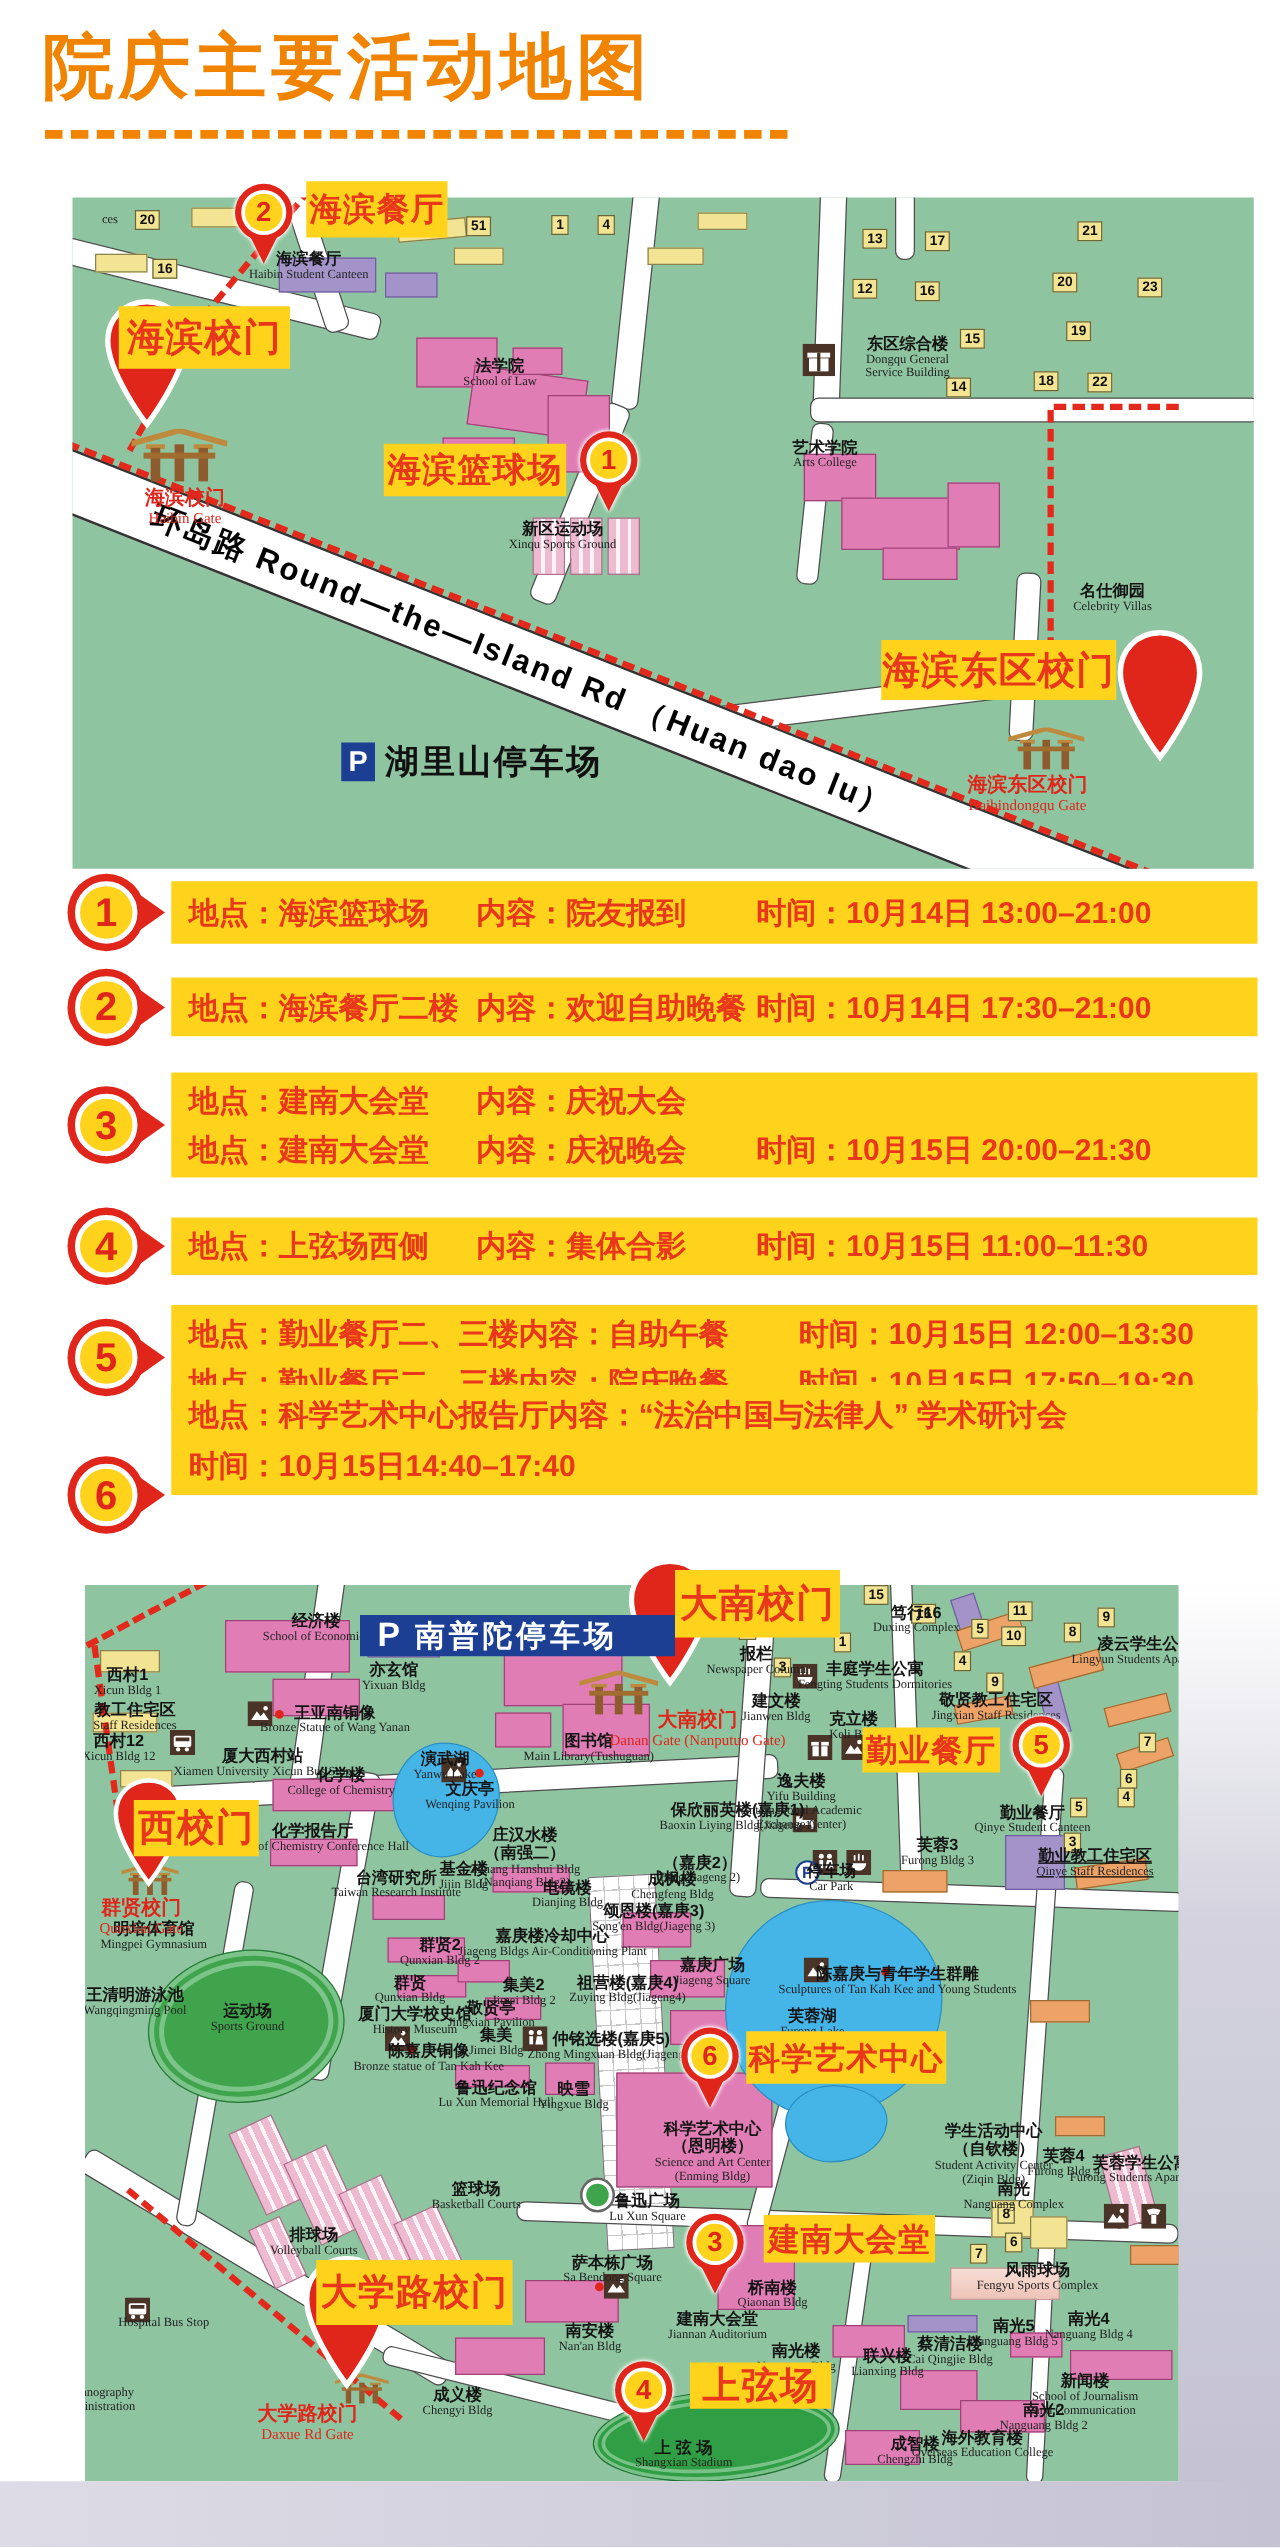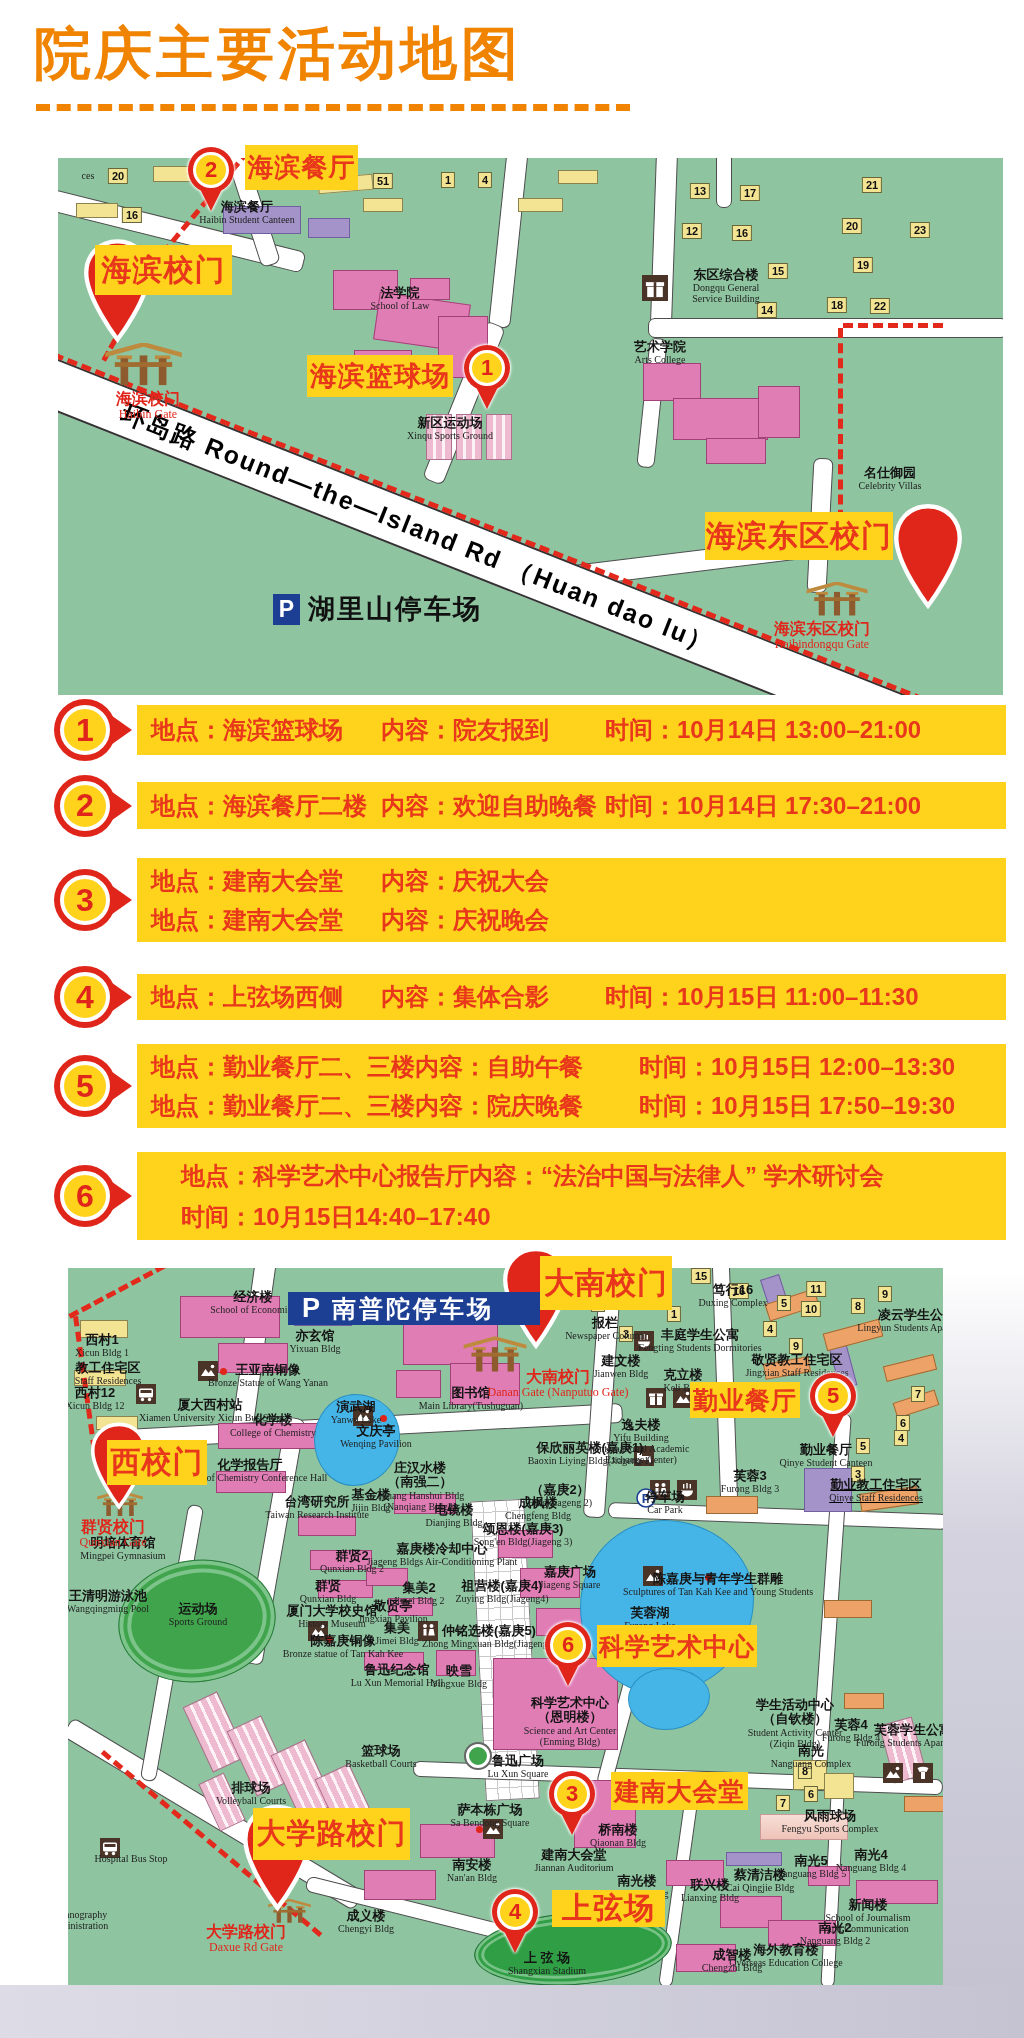--- a/index.html
+++ b/index.html
@@ -131,21 +131,21 @@
           <div class="en">Haibin Student Canteen</div>
         </div>
         <div class="mlabel" style="left: 342px; top: 128px;">
           <div class="zh">法学院</div>
           <div class="en">School of Law</div>
         </div>
         <div class="mlabel" style="left: 392px; top: 258px;">
           <div class="zh">新区运动场</div>
           <div class="en">Xinqu Sports Ground</div>
         </div>
-        <div class="mlabel" style="left: 602px; top: 182px;">
+        <div class="mlabel" style="left: 602px; top: 193px;">
           <div class="zh">艺术学院</div>
           <div class="en">Arts College</div>
         </div>
         <div class="mlabel" style="left: 668px; top: 110px;">
           <div class="zh">东区综合楼</div>
           <div class="en">Dongqu General</div>
           <div class="en">Service Building</div>
         </div>
         <div class="mlabel" style="left: 832px; top: 308px;">
           <div class="zh">名仕御园</div>
@@ -259,20 +259,21 @@
         </div>
       </div>
       <div class="ebar" style="top: 858px; height: 84px; left: 137px;">
         <div class="erow">
           <span class="s1">地点：建南大会堂</span>
           <span class="s2">内容：庆祝大会</span>
         </div>
         <div class="erow">
           <span class="s1">地点：建南大会堂</span>
           <span class="s2">内容：庆祝晚会</span>
+          <span class="s3">时间：10月15日 20:00–21:30</span>
         </div>
       </div>
       <div class="emk" style="left: 54px; top: 869px;">
         <div class="arrow"></div>
         <div class="c">
           <div class="ci">3</div>
         </div>
       </div>
       <div class="ebar" style="top: 974px; height: 46px; left: 137px;">
         <div class="erow">
@@ -298,21 +299,21 @@
           <span class="s2">内容：院庆晚餐</span>
           <span class="s3">时间：10月15日 17:50–19:30</span>
         </div>
       </div>
       <div class="emk" style="left: 54px; top: 1055px;">
         <div class="arrow"></div>
         <div class="c">
           <div class="ci">5</div>
         </div>
       </div>
-      <div class="ebar" style="top: 1152px; height: 88px; left: 137px; padding-left: 30px;">
+      <div class="ebar" style="top: 1108px; height: 88px; left: 137px;">
         <div class="erow">
           <span class="s1">地点：科学艺术中心报告厅</span>
           <span class="s2">内容：“法治中国与法律人” 学术研讨会</span>
         </div>
         <div class="erow">
           <span class="s3">时间：10月15日14:40–17:40</span>
         </div>
       </div>
       <div class="emk" style="left: 54px; top: 1165px;">
         <div class="arrow"></div>

